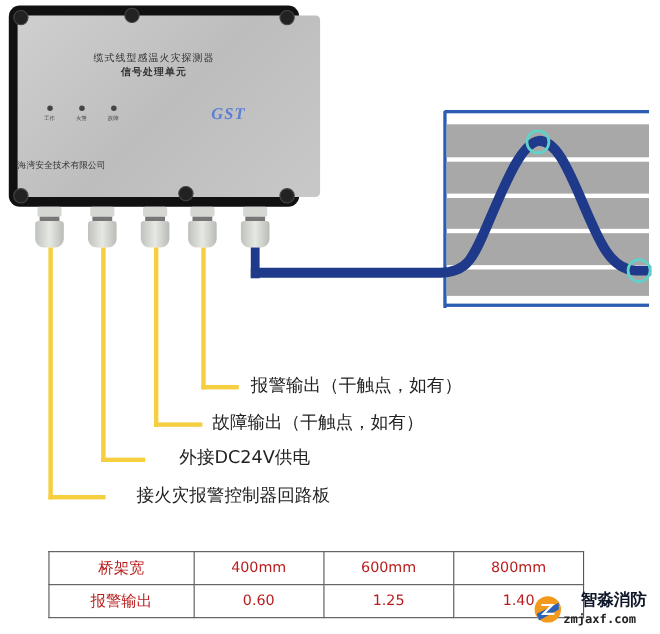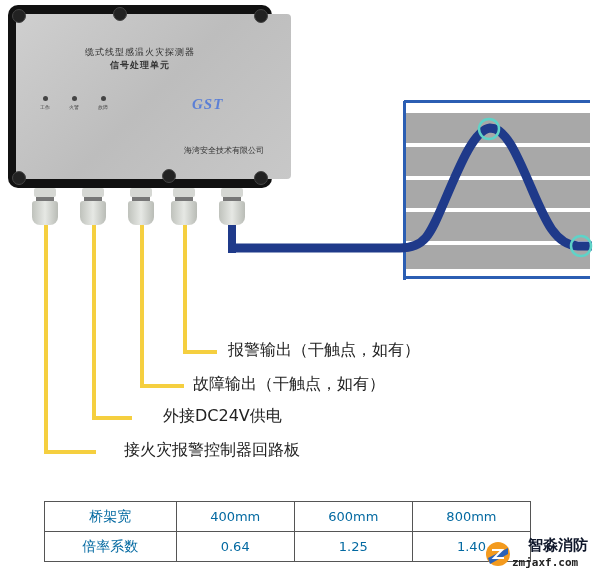--- a/index.html
+++ b/index.html
@@ -8,42 +8,42 @@
 
   
   .device { left:8px; top:5px; width:264px; height:183px; background:#111; border-radius:10px; }
   .panel { position:absolute; left:8px; top:9px; width:275px; height:165px;
            background:linear-gradient(135deg,#cfcfcf 0%,#bdbdbd 50%,#c8c8c8 100%); border-radius:4px; }
   .screw { position:absolute; width:12px; height:12px; border-radius:50%; background:#222; border:1px solid #444; }
   .panel-title { position:absolute; left:0; width:248px; text-align:center; font-size:9px; color:#333; letter-spacing:1px; }
   .led { position:absolute; width:5px; height:5px; border-radius:50%; background:#444; }
   .led-label { position:absolute; font-size:5px; color:#444; width:20px; text-align:center; }
   .brand { position:absolute; left:176px; top:82px; font-size:15px; font-weight:bold; color:#5b7fd6; letter-spacing:1px; font-style:italic;font-family:Liberation Serif, serif; }
-  .company { position:absolute; left:0; top:131px; width:248px; text-align:right; font-size:8px; color:#333; }
+  .company { position:absolute; left:0; top:131px; width:248px; text-align:left; font-size:8px; color:#333; }
 
   
   .gland { position:absolute; top:188px; width:26px; height:38px; }
   .gland .nut { position:absolute; left:2px; top:0; width:22px; height:9px; background:#d5d7d3; border-radius:2px; }
   .gland .ring { position:absolute; left:4px; top:9px; width:18px; height:4px; background:#777; }
   .gland .cap { position:absolute; left:0; top:13px; width:26px; height:24px;
                 background:linear-gradient(90deg,#bfc2bc,#e6e8e4 50%,#b9bcb6); border-radius:3px 3px 8px 8px; }
 
   .yline { position:absolute; background:#f5cf3f; }
   .bline { position:absolute; background:#1f3a8a; }
 
   .label { position:absolute; font-size:16px; color:#222; white-space:nowrap; }
 
   
   .frame-top, .frame-bot { position:absolute; left:404px; width:186px; height:3px; background:#2b5eb3; }
   .frame-left { position:absolute; left:403px; top:101px; width:3px; height:179px; background:#2b5eb3; }
   .band { position:absolute; left:406px; width:184px; background:#a8a8a8; }
 
   
   table.spec { position:absolute; left:44px; top:501px; width:487px; border-collapse:collapse; }
-  table.spec td { border:1.5px solid #555; height:29px; text-align:center; font-size:13px; color:#0369a1; padding:0; }
+  table.spec td { border:1.5px solid #555; height:29px; text-align:center; font-size:13px; color:#b91c1c; padding:0; }
   table.spec td.hdr { font-size:14px; }
 
   .wm { position:absolute; left:484px; top:536px; }
   .wm-text { position:absolute; left:44px; top:0; font-size:15px; color:#0f172a; white-space:nowrap; font-weight:bold; }
   .wm-url { position:absolute; left:28px; top:20px; font-size:11px; color:#222; font-family:"DejaVu Sans Mono", monospace; font-weight:bold; white-space:nowrap; }
 </style>
 </head>
 <body>
 
 <div class="abs device">
@@ -130,22 +130,22 @@
 
 <table class="spec">
   <tbody>
       <tr>
     <td class="hdr">桥架宽</td>
     <td>400mm</td>
     <td>600mm</td>
     <td>800mm</td>
   </tr>
   <tr>
-    <td class="hdr">倍率系数</td>
-    <td>0.64</td>
+    <td class="hdr">报警输出</td>
+    <td>0.60</td>
     <td>1.25</td>
     <td>1.40</td>
   </tr>
 </tbody>
   </table>
 
 <div class="wm">
   <svg width="28" height="30" style="position:absolute;left:0;top:4px;">
     <circle cx="14" cy="14" r="12" fill="#f39a1e"></circle>
     <path d="M4 18 L24 8 L24 14 L6 24 Z" fill="#2a62b8"></path>

